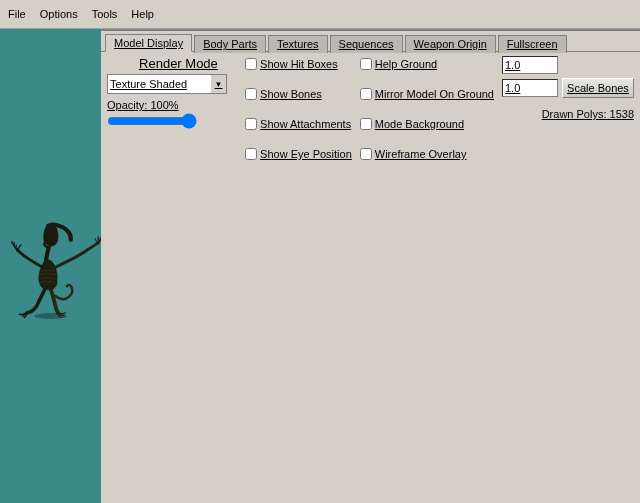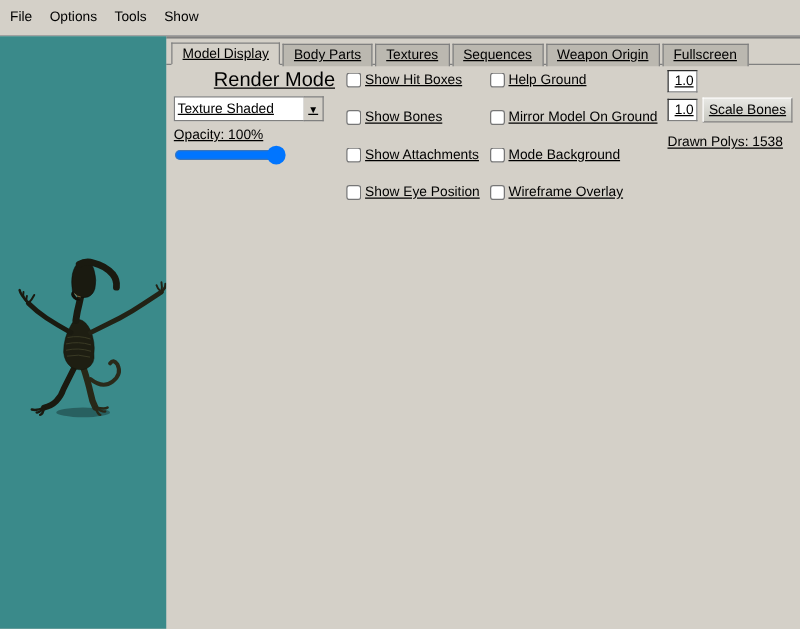--- a/index.html
+++ b/index.html
@@ -109,21 +109,21 @@
     }
 
     
     .render-mode-section {
       display: flex;
       flex-direction: column;
       gap: 3px;
       min-width: 130px;
     }
     .render-mode-label {
-      font-size: 16px;
+      font-size: 13px;
       color: #000;
       padding-left: 32px;
     }
     .select-wrapper {
       display: flex;
       align-items: center;
     }
     .render-select {
       border: 1px solid #808080;
       background: white;
@@ -194,25 +194,25 @@
       flex-direction: column;
       gap: 4px;
       margin-left: auto;
     }
     .scale-row {
       display: flex;
       align-items: center;
       gap: 4px;
     }
     .scale-input {
-      width: 24px;
+      width: 56px;
       height: 18px;
       border: 1px inset #808080;
       font-size: 11px;
-      text-align: right;
+      text-align: left;
       background: white;
       padding: 1px 2px;
     }
     .scale-button {
       width: 72px;
       height: 20px;
       background: linear-gradient(to bottom, #e8e8e4, #c8c8c0);
       border: 1px solid #808080;
       border-top-color: #ffffff;
       border-left-color: #ffffff;
@@ -221,21 +221,21 @@
       text-align: center;
     }
   </style>
 </head>
 <body>
 
 <div class="menubar">
   <span class="menubar-item">File</span>
   <span class="menubar-item">Options</span>
   <span class="menubar-item">Tools</span>
-  <span class="menubar-item">Show</span>
+  <span class="menubar-item">Help</span>
 </div>
 
 <div class="main-window">
 
   <div class="viewport">
     <div class="alien-container">
 
       <svg width="340" height="340" viewBox="0 0 340 340">
 
         <ellipse cx="170" cy="318" rx="55" ry="10" fill="rgba(0,0,0,0.3)"></ellipse>
@@ -359,21 +359,21 @@
         </div>
 
         <div class="scale-section">
           <div class="scale-row">
             <input type="text" class="scale-input" value="1.0" style="">
           </div>
           <div class="scale-row">
             <input type="text" class="scale-input" value="1.0" style="">
             <button class="scale-button">Scale Bones</button>
           </div>
-          <div style="margin-top:6px; ">
+          <div style="margin-top:6px; text-align:right;">
             <span>Drawn Polys: 1538</span>
           </div>
         </div>
 
       </div>
     </div>
   </div>
 </div>
 
 </body></html>

